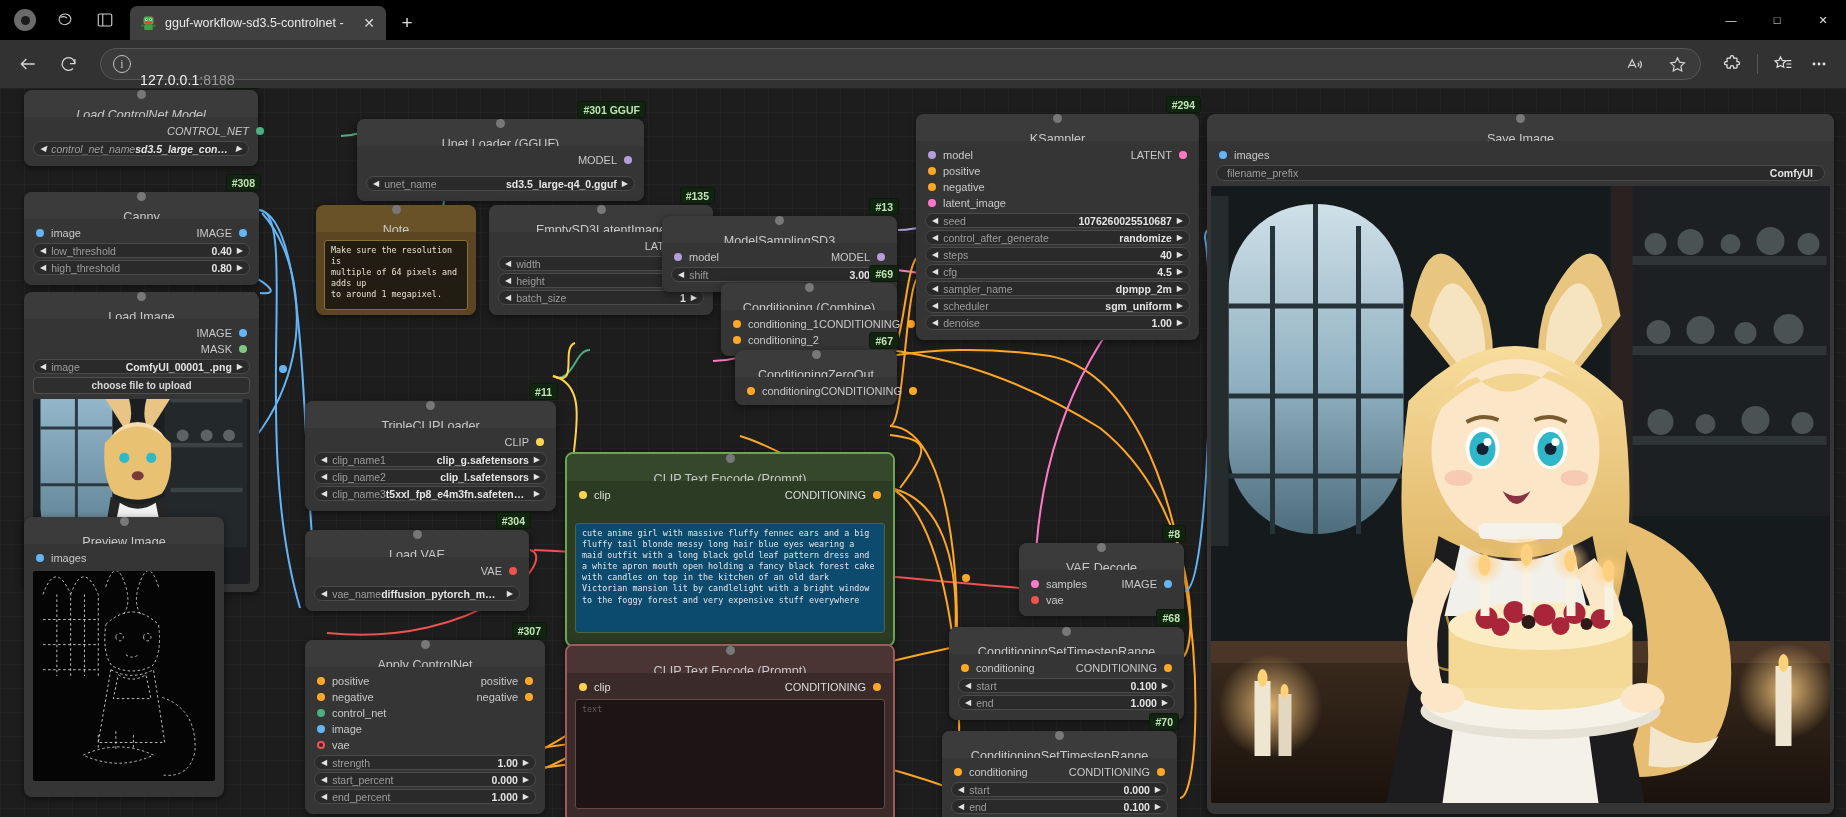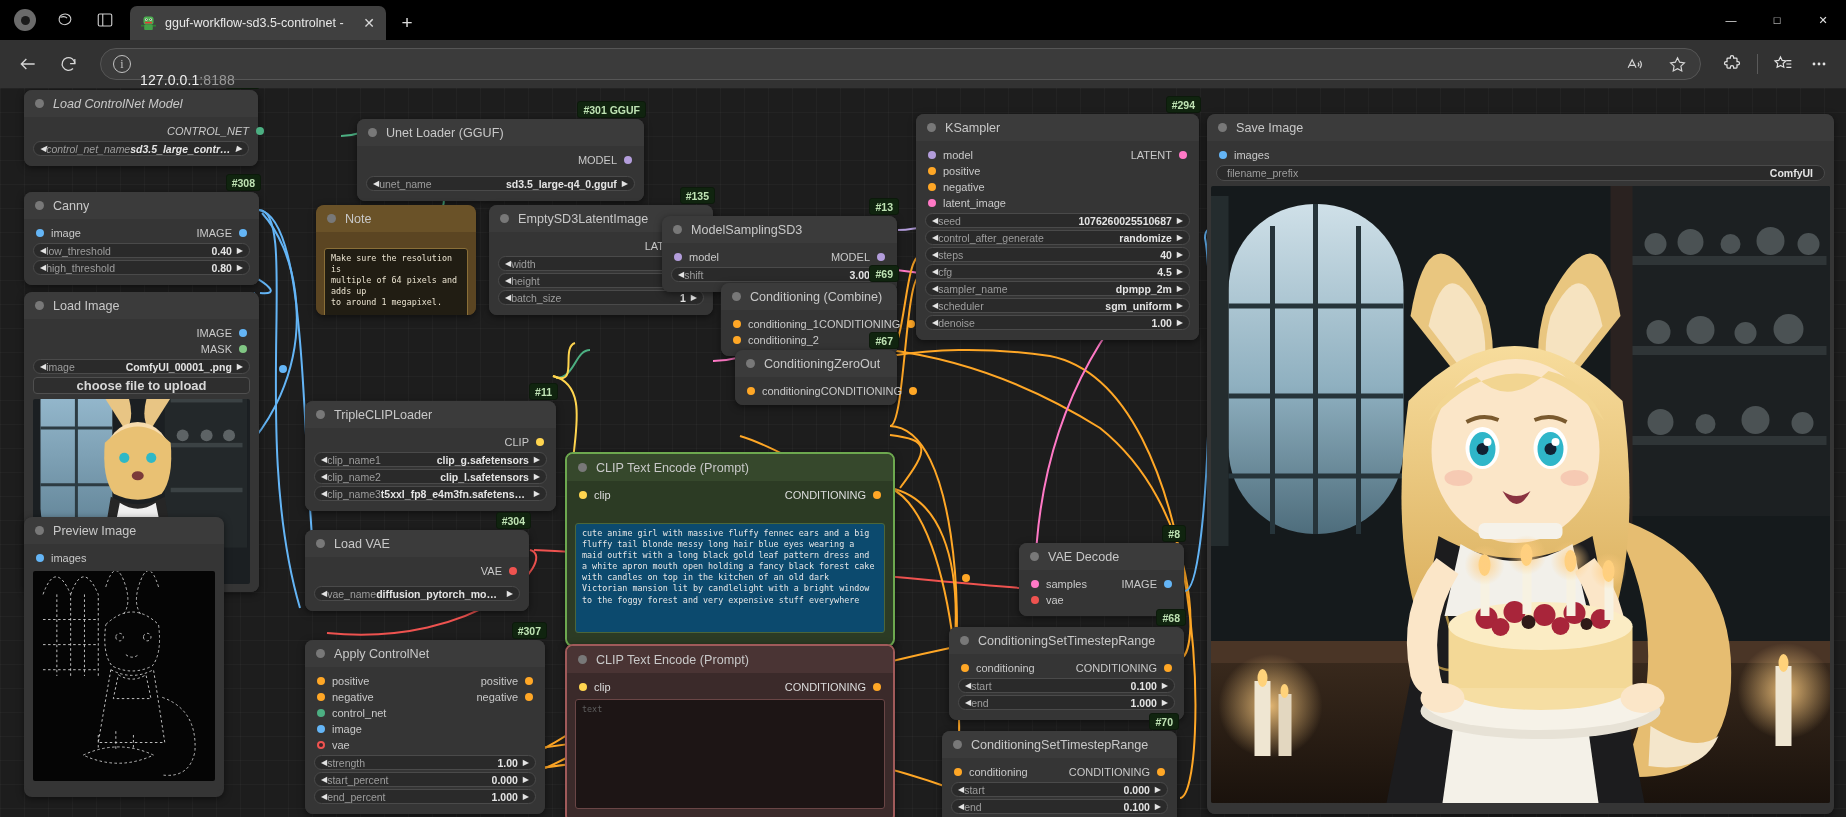--- a/index.html
+++ b/index.html
@@ -52,45 +52,45 @@
     background-image:
       linear-gradient(rgba(255,255,255,.028) 1px, transparent 1px),
       linear-gradient(90deg, rgba(255,255,255,.028) 1px, transparent 1px);
     background-size:24px 24px; }
   .wires { position:absolute; left:0; top:0; width:1846px; height:729px; pointer-events:none; }
 
   
   .node { position:absolute; background:#353535; border-radius:8px;
     box-shadow:0 2px 7px rgba(0,0,0,.5); overflow:visible; }
   .node-hd { height:27px; display:flex; align-items:center; gap:9px; padding:0 11px;
-    border-radius:8px 8px 0 0; background:#3b3b3b; }
+    border-radius:8px 8px 0 0; background:#3b3b3b;flex-direction:column; }
   .node-dot { width:9px; height:9px; border-radius:50%; background:#787878; flex:0 0 9px; }
   .node-title { font-size:12.6px; color:#c8c8c8; white-space:nowrap; overflow:hidden; }
   .node-body { background:#353535; border-radius:0 0 8px 8px; padding:6px 0 8px; }
   .badge { position:absolute; right:-2px; top:-18px; background:#10240f; color:#bfe3b4;
     font-size:10.5px; font-weight:bold; padding:1.5px 5px; border-radius:3px;
     border:1px solid #0c1a0b; }
   .prow { height:16px; display:flex; align-items:center; justify-content:space-between;
     padding:0 12px; font-size:11px; color:#c9c9c9; position:relative; }
   .pleft, .pright { display:flex; align-items:center; gap:7px; }
   .pdot { width:8px; height:8px; border-radius:50%; flex:0 0 8px; }
   .pname { white-space:nowrap; }
   .pout-label { font-size:11px; color:#c9c9c9; }
 
   
   .wrow { height:15px; margin:2px 9px; background:#2a2a2a; border:1px solid #4a4a4a;
     border-radius:8px; display:flex; align-items:center; padding:0 6px;
     font-size:10.5px; color:#aeaeae; position:relative; }
   .arr { color:#e3e3e3; font-size:8px; line-height:1; }
-  .wname { color:#9d9d9d; white-space:nowrap; }
+  .wname { margin-left:5px; color:#9d9d9d; white-space:nowrap; }
   .wval { margin-left:auto; margin-right:5px; color:#e4e4e4; font-weight:bold;
     white-space:nowrap; overflow:hidden; text-overflow:ellipsis; }
   .wbtn { height:17px; margin:3px 9px; background:#2e2e2e; border:1px solid #4f4f4f;
     border-radius:4px; display:flex; align-items:center; justify-content:center;
-    font-size:13px; color:#d8d8d8; font-weight:bold; }
+    font-size:10px; color:#d8d8d8; font-weight:bold; }
   .textarea { margin:4px 8px; background:#1b1b1b; border:1px solid #4b4b4b; border-radius:3px;
     padding:4px 6px; font-family:"DejaVu Sans Mono", monospace; font-size:8.4px;
     line-height:1.32; color:#e6e6e6; white-space:pre-wrap; overflow:hidden; }
   .textarea.empty { color:#5e5e5e; }
 
   
   .node.note { background:#5b4522; }
   .node.note .node-hd { background:#6a5228; }
   .node.note .node-body { background:#5b4522; }
   .node.note .textarea { background:#211d13; border-color:#8a6f38; color:#e9e2cf; }
@@ -468,21 +468,21 @@
           <span class="arr">▶</span>
         </div>
       </div>
     </div>
 
     <div class="node note" style="left:316px; top:117px; width:160px; height:110px; overflow:hidden;">
       <div class="node-hd">
         <span class="node-dot"></span>
         <span class="node-title">Note</span>
       </div>
-      <div class="node-body" style="padding-top:12px;">
+      <div class="node-body" style="padding-top:4px;">
         <div class="textarea" style="height:70px;">Make sure the resolution is
 multiple of 64 pixels and adds up
 to around 1 megapixel.</div>
       </div>
     </div>
 
     <div class="node" style="left:489px; top:117px; width:224px;">
       <div class="badge">#135</div>
       <div class="node-hd">
         <span class="node-dot"></span>

